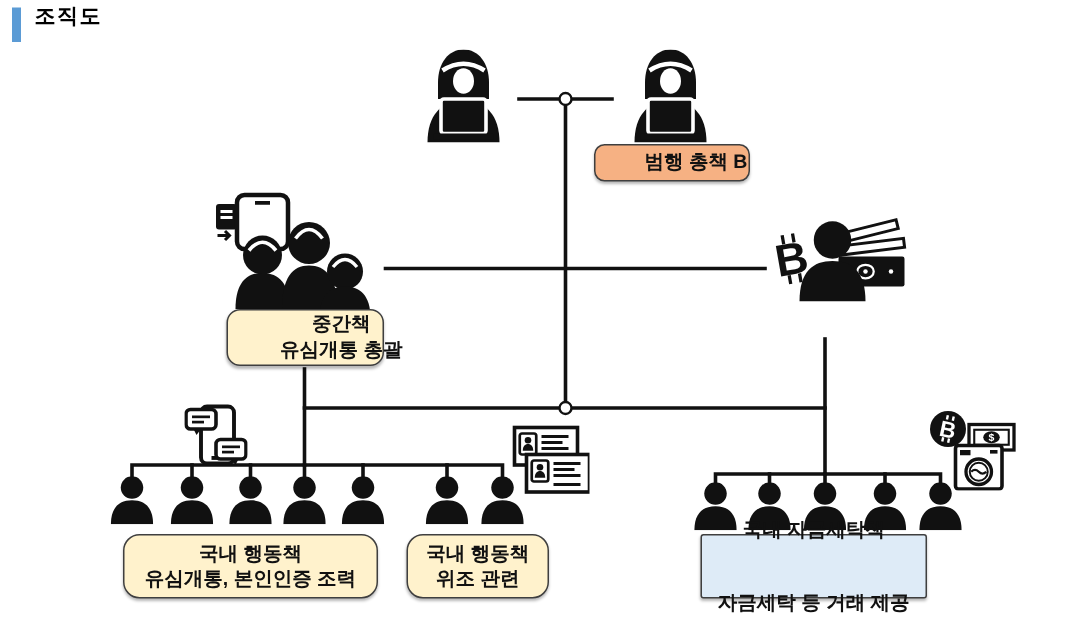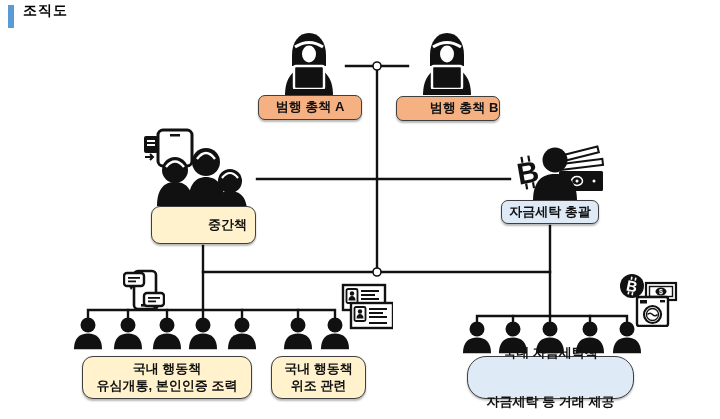--- a/index.html
+++ b/index.html
@@ -68,23 +68,20 @@
     </g>
   </svg>
 
   <svg class="icon" style="left:277px;top:33px;width:64px;height:62px" viewBox="0 0 64 62">
       <use href="#sym-hacker"></use>
     </svg>
   <svg class="icon" style="left:415px;top:33px;width:64px;height:62px" viewBox="0 0 64 62">
       <use href="#sym-hacker"></use>
     </svg>
 
-  <div class="label-box box-orange" style="left: 258px; top: 95px; width: 104px; height: 25px; border-radius: 7px; background-color: rgb(246, 177, 131);">
-    <span>범행 총책 A</span>
-  </div>
   <div class="label-box box-orange" style="left: 396px; top: 96px; width: 104px; height: 25px; border-radius: 7px; background-color: rgb(246, 177, 131); padding-left: 32px;">
     <span>범행 총책 B</span>
   </div>
 
   <svg class="icon" style="left:140px;top:126px;width:120px;height:92px" viewBox="0 0 120 92">
     <g>
       <rect x="4" y="10" width="14" height="17" rx="2" fill="#111"></rect>
       <rect x="7" y="14" width="8" height="2" fill="#fff"></rect>
       <rect x="7" y="18" width="8" height="2" fill="#fff"></rect>
       <path d="M5 31 h8 M10 28 l3 3 l-3 3" stroke="#111" stroke-width="2" fill="none"></path>
@@ -102,20 +99,21 @@
       <path d="M57 33 Q66 21 75 33" stroke="#fff" stroke-width="2.4" fill="none"></path>
       <path d="M48 80 C48 59 55 51 66 51 C77 51 85 59 85 80 Z"></path>
       <circle cx="90" cy="55" r="12"></circle>
       <path d="M82 52 Q90 42 98 52" stroke="#fff" stroke-width="2.2" fill="none"></path>
       <path d="M73 86 C73 71 80 65 90 65 C100 65 107 71 107 86 Z"></path>
     </g>
   </svg>
 
   <div class="label-box box-yellow" style="left: 151px; top: 206px; width: 105px; height: 38px; background-color: rgb(255, 242, 204); padding-left: 48px;">
     <span>중간책</span>
+    <span>유심개통 총괄</span>
   </div>
 
   <svg class="icon" style="left:508px;top:144px;width:100px;height:57px" viewBox="0 0 100 57">
     <g transform="rotate(-10 20 30)">
       <text x="20" y="39" font-size="30" font-weight="bold" text-anchor="middle" font-family="Liberation Sans, DejaVu Sans, sans-serif" fill="#111">B</text>
       <path d="M16.5 12 v6 M23.5 12 v6 M16.5 39 v6 M23.5 39 v6" stroke="#111" stroke-width="2.2" fill="none"></path>
     </g>
     <g>
       <rect x="52" y="12" width="40" height="6" fill="#fff" stroke="#111" stroke-width="2" transform="rotate(-14 52 18)"></rect>
       <rect x="53" y="20" width="42" height="6" fill="#fff" stroke="#111" stroke-width="2" transform="rotate(-7 53 23)"></rect>
@@ -123,23 +121,20 @@
       <ellipse cx="69" cy="37" rx="5.5" ry="4.5" fill="none" stroke="#fff" stroke-width="1.5"></ellipse>
       <circle cx="69" cy="37" r="1.5" fill="#fff"></circle>
       <circle cx="86" cy="37" r="1.5" fill="#fff"></circle>
     </g>
     <g fill="#111">
       <circle cx="47" cy="16" r="12.5"></circle>
       <path d="M25 57 C25 37 34 30 47 30 C60 30 69 37 69 57 Z"></path>
     </g>
   </svg>
 
-  <div class="label-box box-blue" style="left: 501px; top: 200px; width: 98px; height: 24px; border-radius: 7px; background-color: rgb(222, 235, 247);">
-    <span>자금세탁 총괄</span>
-  </div>
 
   <svg class="icon" style="left:123px;top:269px;width:42px;height:44px" viewBox="0 0 42 44">
     <rect x="11" y="2" width="22" height="38" rx="4" fill="#fff" stroke="#111" stroke-width="2.6"></rect>
     <rect x="18" y="35" width="8" height="2.6" fill="#111"></rect>
     <g>
       <rect x="1" y="4" width="20" height="13" rx="3" fill="#fff" stroke="#111" stroke-width="2.4"></rect>
       <rect x="5" y="8" width="12" height="1.8" fill="#111"></rect>
       <rect x="5" y="11.5" width="8" height="1.8" fill="#111"></rect>
       <path d="M6 17 l2 4 l3 -4 Z" fill="#111"></path>
       <rect x="21" y="24" width="20" height="13" rx="3" fill="#fff" stroke="#111" stroke-width="2.4"></rect>
@@ -238,18 +233,18 @@
     </div>
 
   <div class="label-box box-yellow" style="left: 82px; top: 356px; width: 170px; height: 43px; border-radius: 11px; background-color: rgb(255, 242, 204);">
     <span>국내 행동책</span>
     <span>유심개통, 본인인증 조력</span>
   </div>
   <div class="label-box box-yellow" style="left: 271px; top: 356px; width: 95px; height: 43px; border-radius: 11px; background-color: rgb(255, 242, 204);">
     <span>국내 행동책</span>
     <span>위조 관련</span>
   </div>
-  <div class="label-box box-blue" style="left: 467px; top: 356px; width: 167px; height: 43px; border-radius: 19px; background-color: rgb(222, 235, 247); gap: 32px;">
+  <div class="label-box box-blue" style="left: 467px; top: 356px; width: 151px; height: 43px; border-radius: 2px; background-color: rgb(222, 235, 247); gap: 32px;">
     <span>국내 자금세탁책</span>
     <span>자금세탁 등 거래 제공</span>
   </div>
 
 </div>
 
 </body></html>

